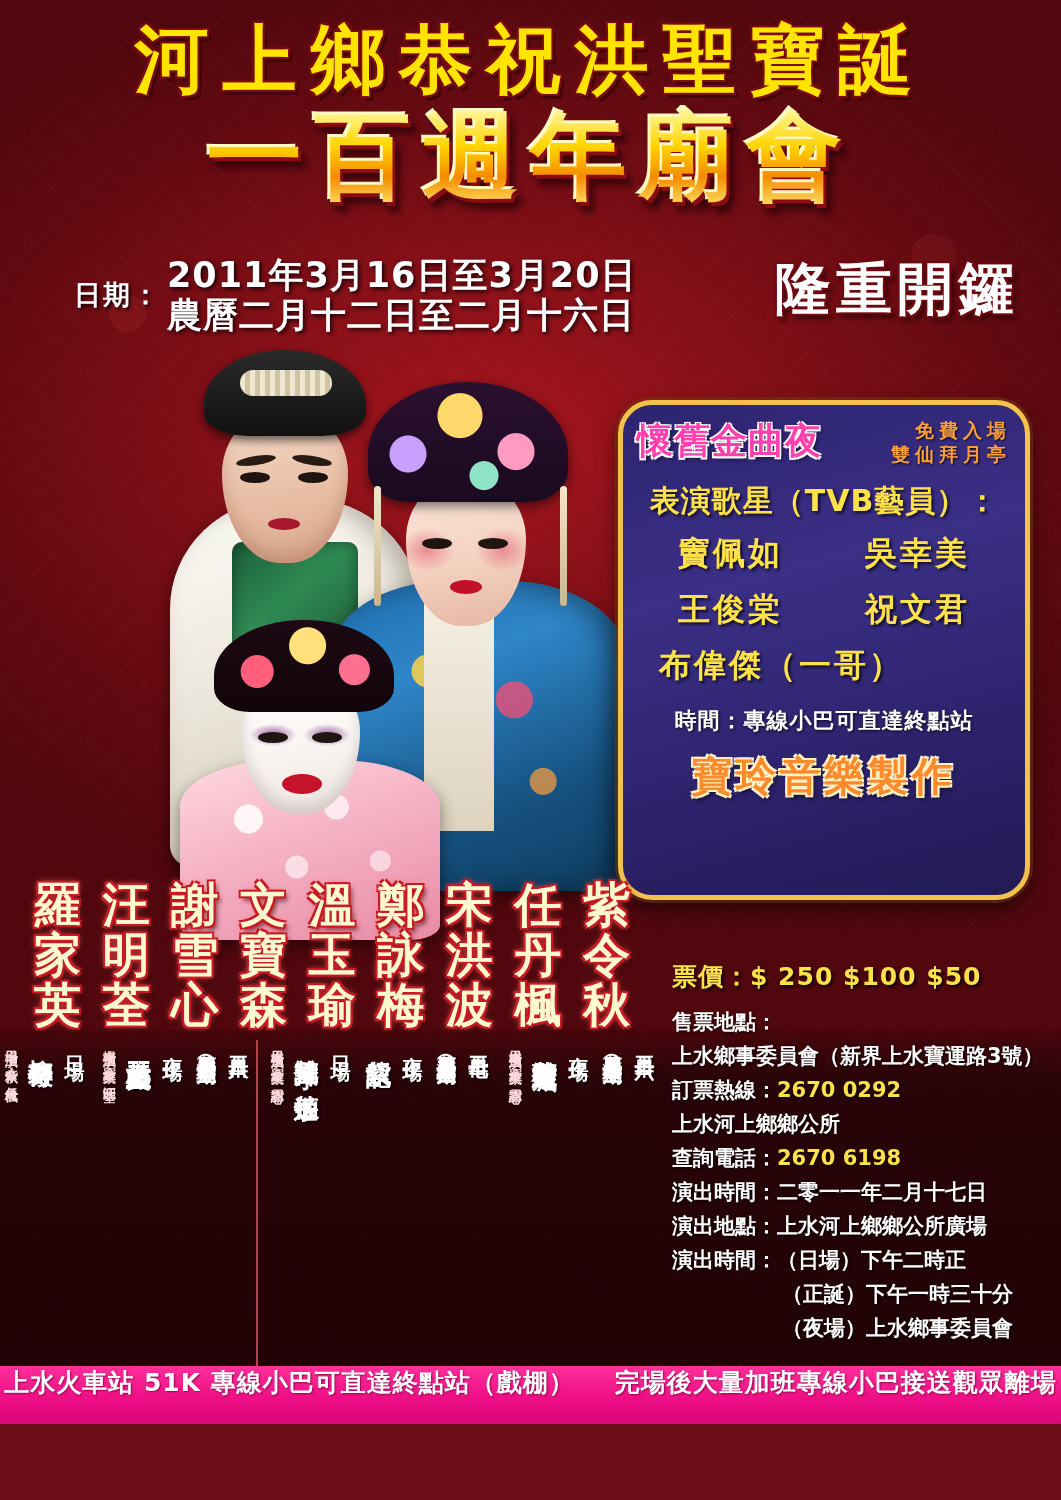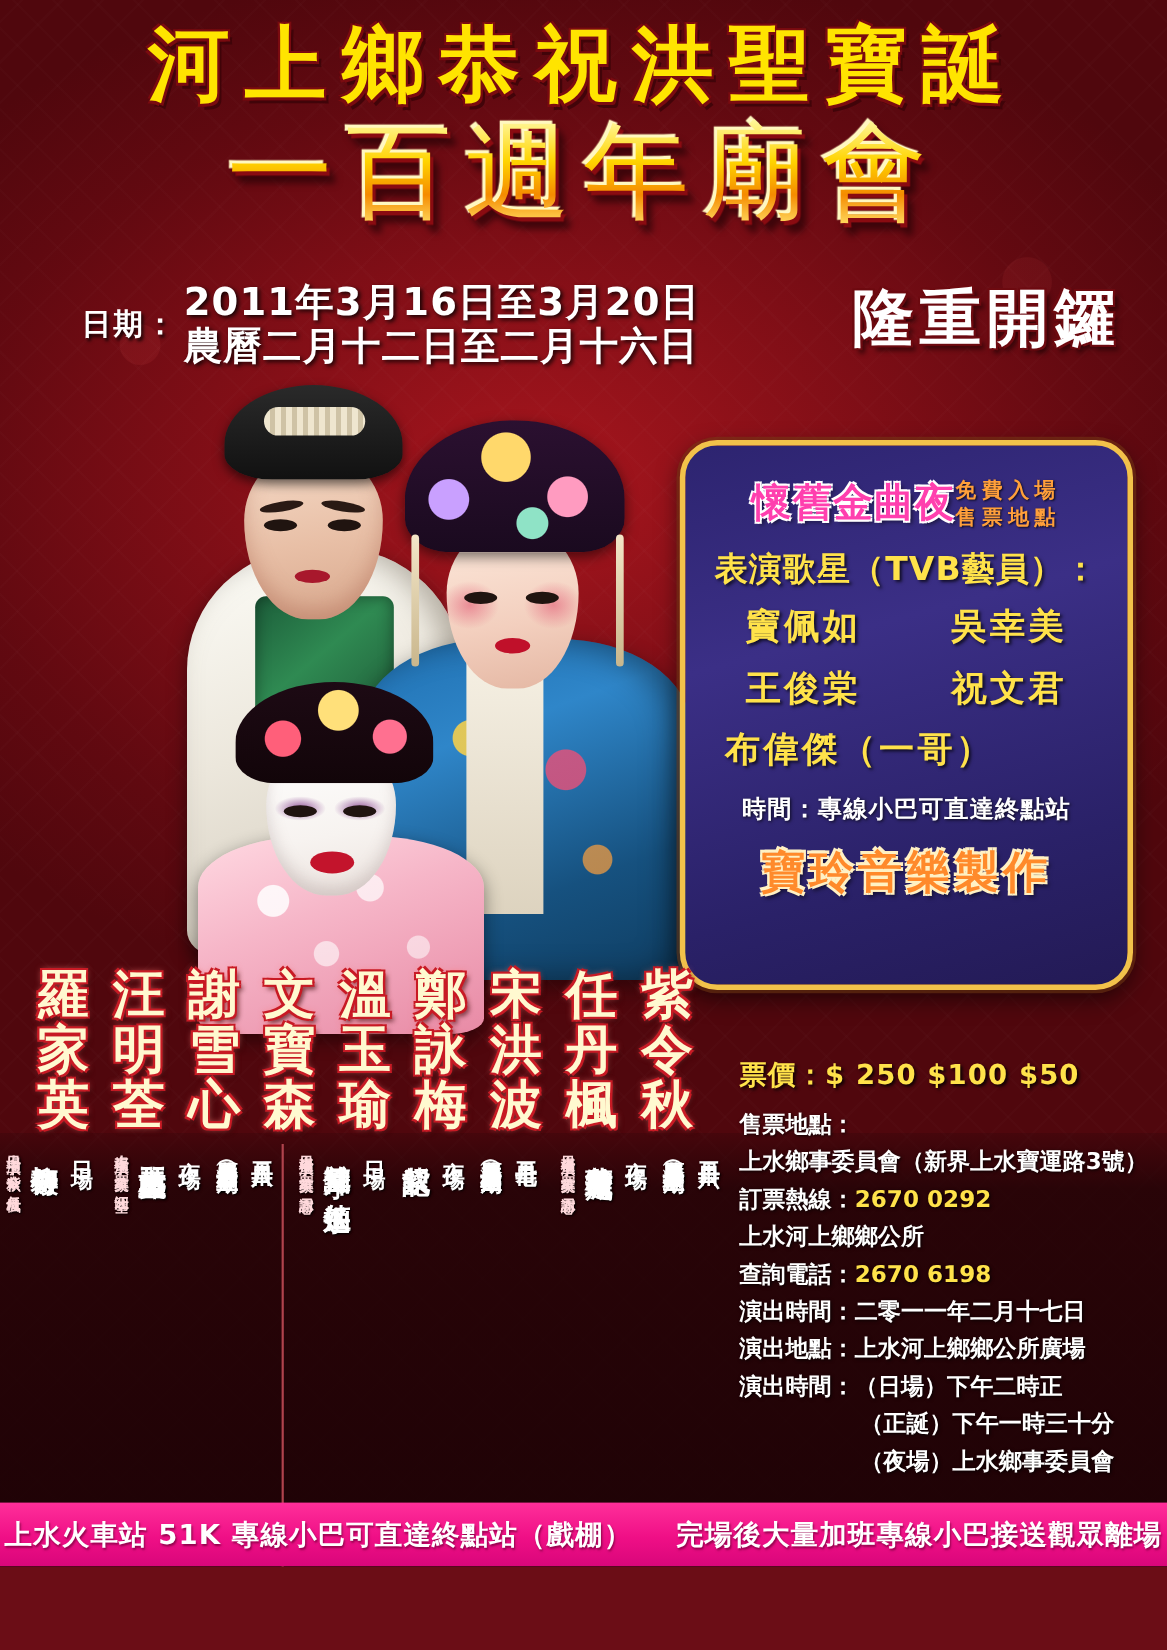--- a/index.html
+++ b/index.html
@@ -40,21 +40,21 @@
     font-family:"DejaVu Sans","Liberation Sans",sans-serif;
     font-size:74px;font-weight:bold;letter-spacing:14px;
     color:#ffe400;
     text-shadow:
       -2px -2px 0 #7a0b10, 2px -2px 0 #7a0b10, -2px 2px 0 #7a0b10, 2px 2px 0 #7a0b10,
       0 0 2px #7a0b10, 4px 5px 0 rgba(60,4,8,.85);
     line-height:1;
   }
   .title2{
     margin-top:12px;
-    font-size:96px;font-weight:normal;letter-spacing:12px;
+    font-size:96px;font-weight:bold;letter-spacing:12px;
     color:#ffd200;
     background:linear-gradient(180deg,#fff8a0 0%,#ffd400 40%,#f58b00 72%,#ffd95e 100%);
     -webkit-background-clip:text;background-clip:text;-webkit-text-fill-color:transparent;
     filter:drop-shadow(-3px -3px 0 #fff8c0) drop-shadow(3px 4px 0 #8a0b11) drop-shadow(5px 7px 3px rgba(40,2,6,.7));
     line-height:1;
   }
 
   
   .date-row{
     position:absolute;left:74px;top:255px;width:620px;
@@ -191,21 +191,21 @@
   }
 
   
   .blue-panel{
     position:absolute;left:618px;top:400px;width:412px;height:500px;
     background:linear-gradient(165deg,#2d2470 0%,#3b2f86 35%,#2a2168 75%,#231a55 100%);
     border:5px solid #f2c24a;border-radius:34px;
     box-shadow:0 0 0 3px rgba(120,60,20,.5), 0 8px 20px rgba(0,0,0,.55);
     padding:12px 14px;box-sizing:border-box;
   }
-  .bp-row1{display:flex;align-items:flex-start;justify-content:center;margin-top:16px;}
+  .bp-row1{display:flex;align-items:flex-start;justify-content:space-between;}
   .bp-title{
     font-size:36px;font-weight:bold;letter-spacing:1px;
     color:#ff3fae;
     text-shadow:-1.5px -1.5px 0 #fff,1.5px -1.5px 0 #fff,-1.5px 1.5px 0 #fff,1.5px 1.5px 0 #fff, 3px 3px 4px rgba(0,0,0,.6);
     white-space:nowrap;
   }
   .bp-free{display:flex;flex-direction:column;align-items:flex-end;margin-top:2px;}
   .bp-free div{
     font-size:19px;font-weight:bold;color:#ff9f3a;letter-spacing:5px;
     text-shadow:1px 1px 2px rgba(0,0,0,.8);white-space:nowrap;line-height:1.25;
@@ -288,21 +288,21 @@
   .v-session{font-size:20px;width:26px;letter-spacing:6px;}
   .v-play{font-size:25px;width:32px;color:#ffffff;}
   .v-cast{font-size:13px;width:20px;color:#ffd9dc;line-height:1.3;align-self:flex-end;}
   .grp-inner{display:flex;flex-direction:row-reverse;align-items:flex-start;}
   .sess-block{display:flex;flex-direction:row-reverse;align-items:flex-start;margin-left:2px;}
 
   
   .footer{
     position:absolute;left:0;right:0;bottom:0;height:58px;
     background:linear-gradient(180deg,#ff2f9a 0%,#ef0f86 55%,#d9067a 100%);
-    display:flex;align-items:center;justify-content:center;gap:40px;
+    display:flex;align-items:flex-start;justify-content:center;gap:40px;
   }
   .footer span{
     color:#fff;font-size:25px;font-weight:bold;letter-spacing:1px;
     text-shadow:1px 1px 2px rgba(120,0,60,.8);white-space:nowrap;
   }
 </style>
 </head>
 <body>
 
 <div class="poster">
@@ -361,21 +361,21 @@
       </div>
       <div class="crown-front"></div>
     </div>
   </div>
 
   <div class="blue-panel">
     <div class="bp-row1">
       <div class="bp-title">懷舊金曲夜</div>
       <div class="bp-free">
         <div>免費入場</div>
-        <div>售票地點</div>
+        <div>雙仙拜月亭</div>
       </div>
     </div>
     <div class="bp-sub">表演歌星（TVB藝員）：</div>
     <div class="bp-stars">
       <div class="bp-star-row">
         <span>竇佩如</span>
         <span>吳幸美</span>
       </div>
       <div class="bp-star-row">
         <span>王俊棠</span>

